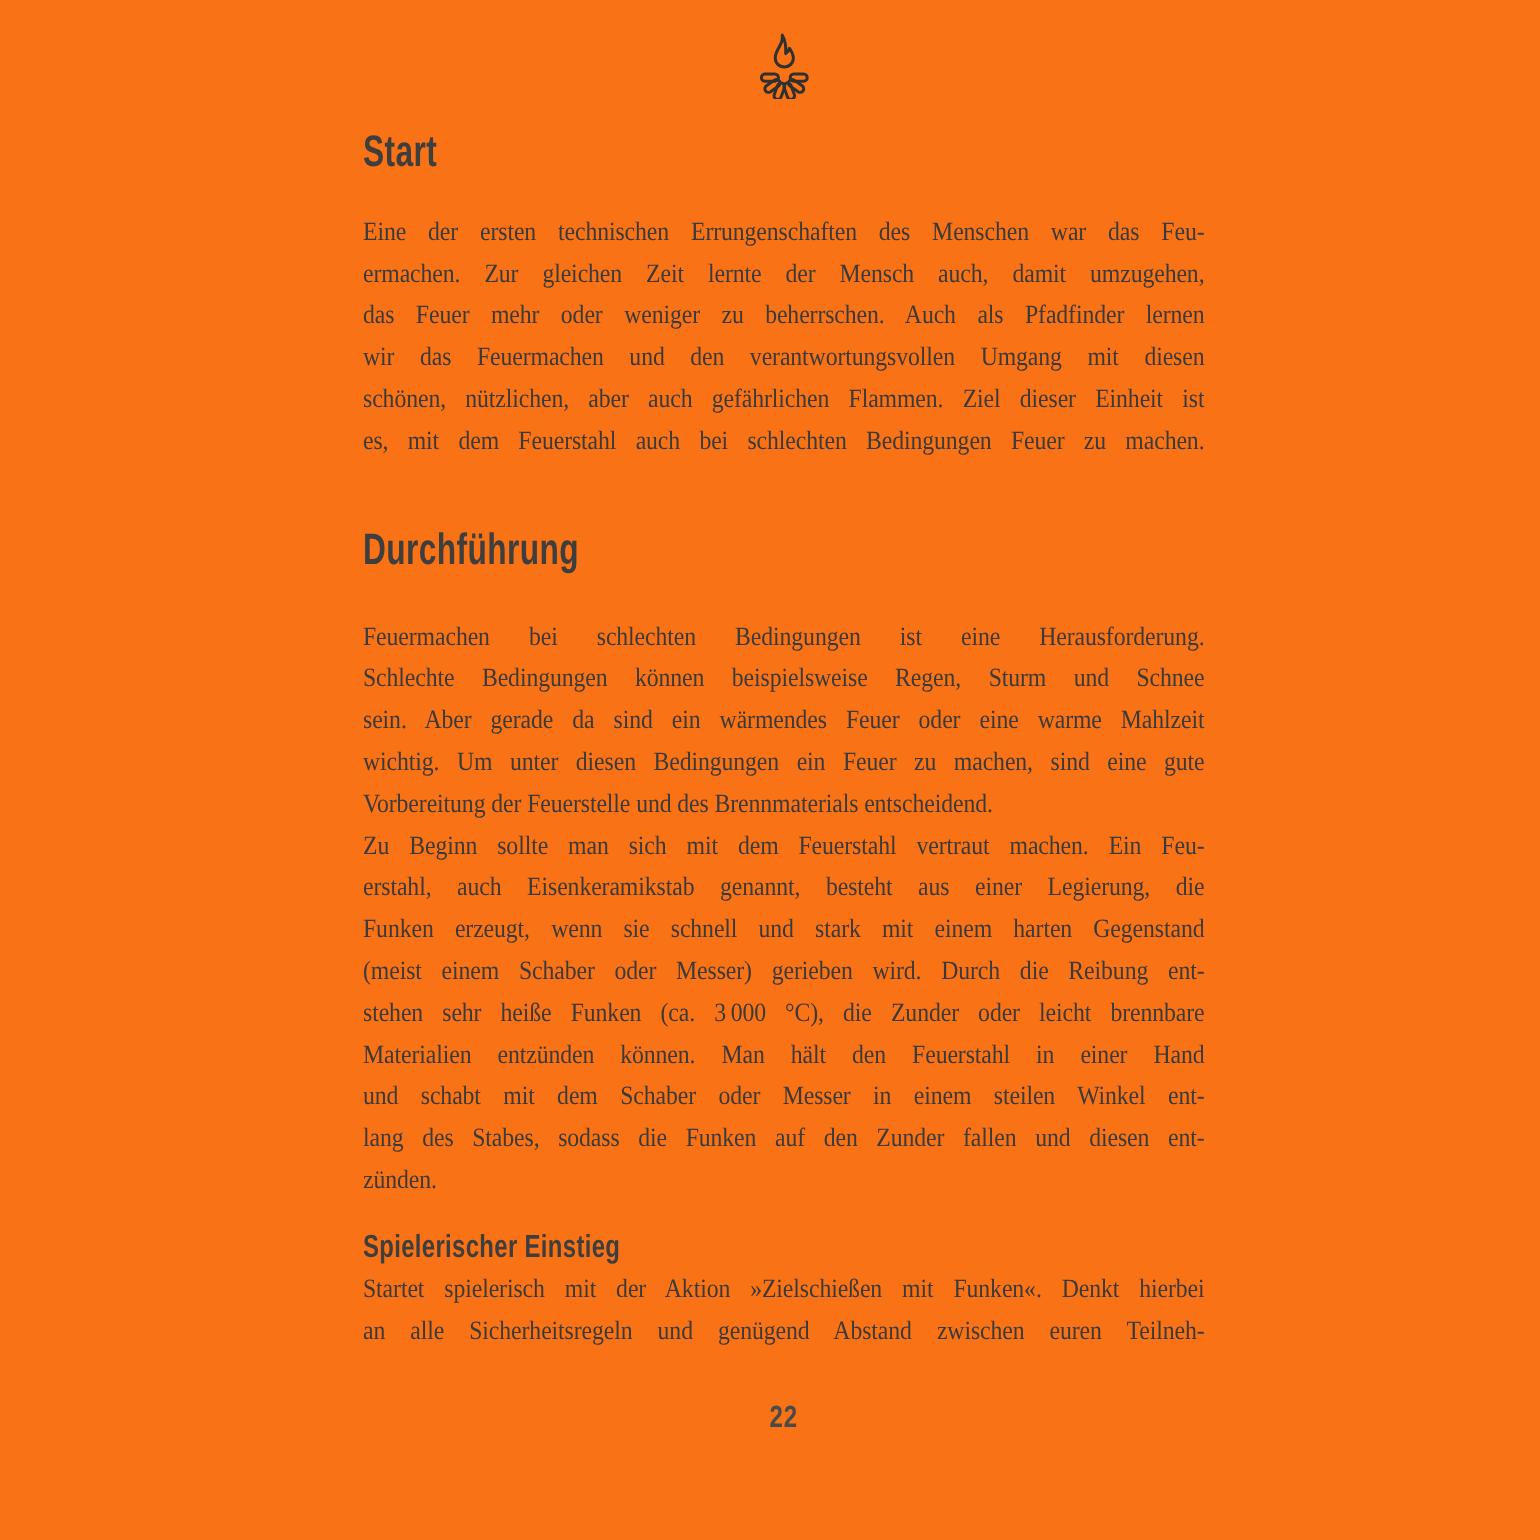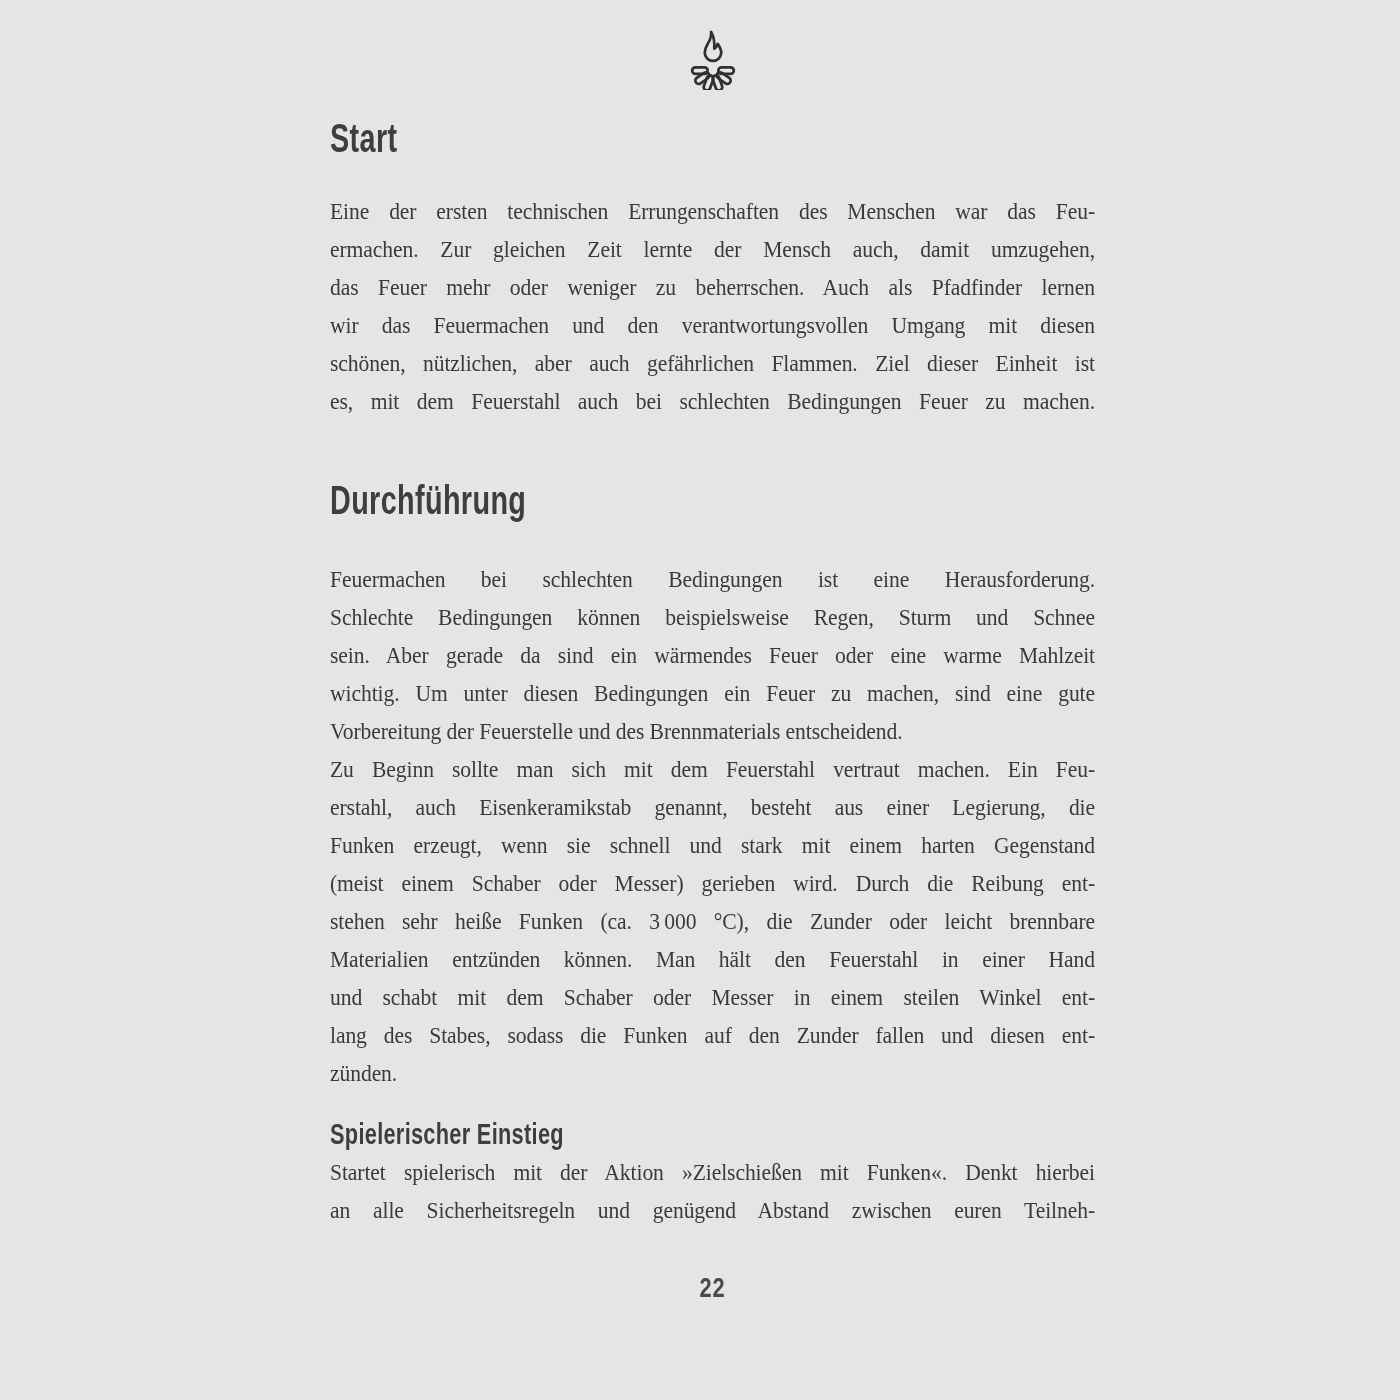--- a/index.html
+++ b/index.html
@@ -1,17 +1,17 @@
 <!DOCTYPE html>
 <html lang="de"><head>
 <meta charset="utf-8">
 <style>
   html,body { margin:0; padding:0; background:#ffffff; }
   .page {
-    position:relative; width:1400px; height:1400px; background:#e5e5e5;
+    position:relative; width:1400px; height:1400px; background:#f97316;
     font-family:"Liberation Serif", serif; color:#3a3a3a; overflow:hidden;
   }
   .icon { position:absolute; left:682px; top:26px; width:62px; height:64px; }
   .h1 {
     position:absolute; left:330px; margin:0;
     font-family:"Liberation Sans", sans-serif; font-weight:bold;
     font-size:40px; line-height:44px; color:#3e3e3e;
     transform:scaleX(0.72); transform-origin:left top; letter-spacing:0.5px;
     white-space:nowrap;
   }

